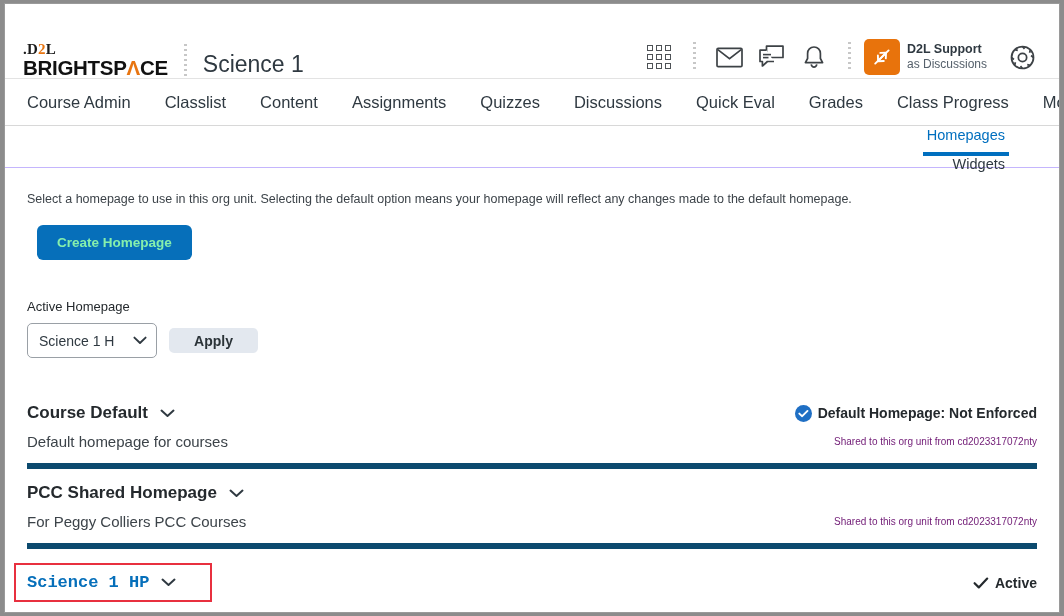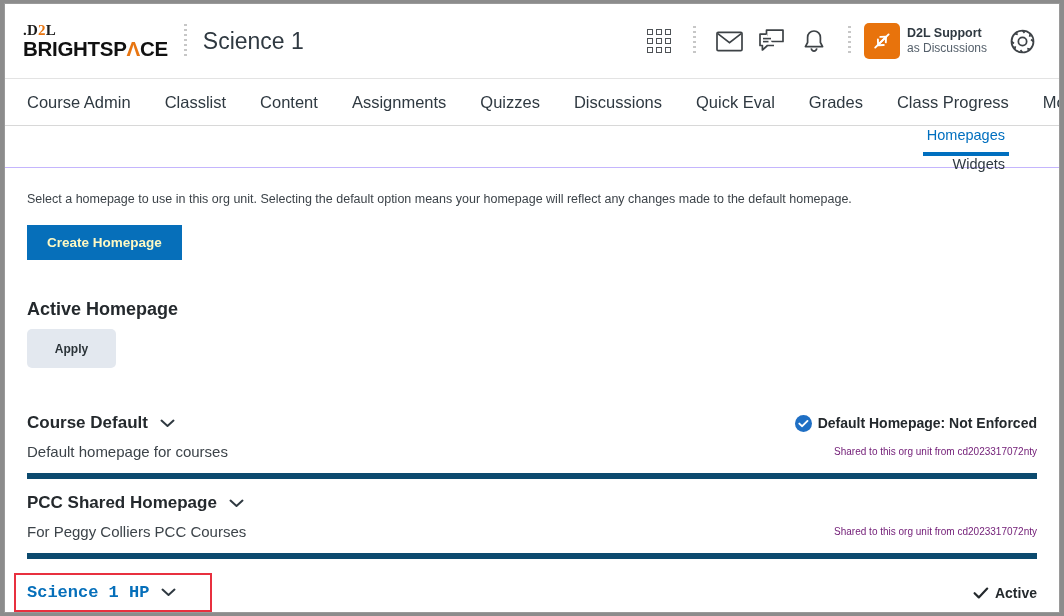--- a/index.html
+++ b/index.html
@@ -22,21 +22,21 @@
     background: #ffffff;
     border: 1px solid #9a9a9a;
     overflow: hidden;
   }
 
   
   .header {
     position: relative;
     height: 74px;
     display: flex;
-    align-items: center;
+    align-items: flex-end;
     padding: 0 16px 0 18px;
     background: #ffffff;
   }
 
   .brand { display: flex; flex-direction: column; justify-content: center; line-height: 1; }
   .brand-top {
     font-family: "Liberation Serif", serif;
     font-size: 15px;
     font-weight: 700;
     letter-spacing: .2px;
@@ -153,33 +153,34 @@
     margin-bottom: 19px;
   }
 
   .btn-primary {
     display: inline-flex;
     align-items: center;
     justify-content: center;
     height: 35px;
     padding: 0 20px;
     background: #066fba;
-    color: #fef9c3;
+    color: #86efac;
     font-size: 13.5px;
     font-weight: 700;
     border: none;
-    border-radius: 0;
+    border-radius: 6px;
     cursor: pointer;
     font-family: "Liberation Sans", sans-serif;
+    margin-left: 10px;
   }
 
   .field-label {
     margin-top: 39px;
-    font-size: 18px;
-    font-weight: 700;
+    font-size: 13px;
+    font-weight: 400;
     color: #24292d;
   }
 
   .select-row { display: flex; align-items: center; margin-top: 9px; gap: 12px; }
 
   .select-box {
     width: 130px;
     height: 35px;
     border: 1px solid #9aa0a6;
     border-radius: 5px;
@@ -187,27 +188,27 @@
     display: flex;
     align-items: center;
     justify-content: space-between;
     padding: 0 9px 0 11px;
     font-size: 14px;
     color: #2f3941;
     cursor: pointer;
   }
 
   .btn-apply {
-    height: 39px;
+    height: 25px;
     min-width: 89px;
     padding: 0 10px;
     background: #e3e8ef;
     border: none;
     border-radius: 5px;
-    font-size: 12px;
+    font-size: 14px;
     font-weight: 700;
     color: #2b3338;
     cursor: pointer;
     font-family: "Liberation Sans", sans-serif;
   }
 
   
   .hp-list { margin-top: 31px; }
 
   .hp-row { border-top: 6px solid #0c4a6e; padding: 14px 0 13px 0; }
@@ -369,20 +370,26 @@
 
   <div class="main">
 
     <div class="intro">Select a homepage to use in this org unit. Selecting the default option means your homepage will reflect any changes made to the default homepage.</div>
 
     <button class="btn-primary">Create Homepage</button>
 
     <div class="field-label">Active Homepage</div>
 
     <div class="select-row">
+      <div class="select-box">
+        <span>Science 1 H</span>
+        <svg class="chev" width="14" height="9" viewBox="0 0 14 9">
+          <path d="M1.4 1.6 L7 7 L12.6 1.6" stroke="#2f3941" stroke-width="1.9" fill="none" stroke-linecap="round" stroke-linejoin="round"></path>
+        </svg>
+      </div>
       <button class="btn-apply">Apply</button>
     </div>
 
     
     <div class="hp-list">
 
       <div class="hp-row">
         <div class="hp-line1">
           <div class="hp-name">
             <span>Course Default</span>

